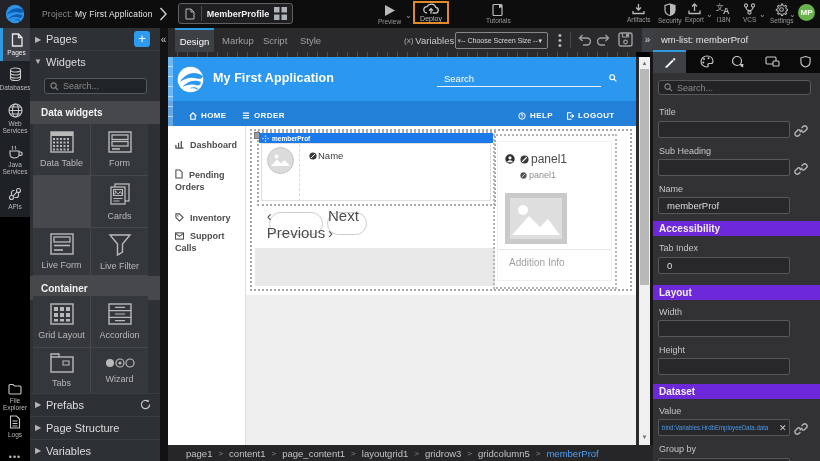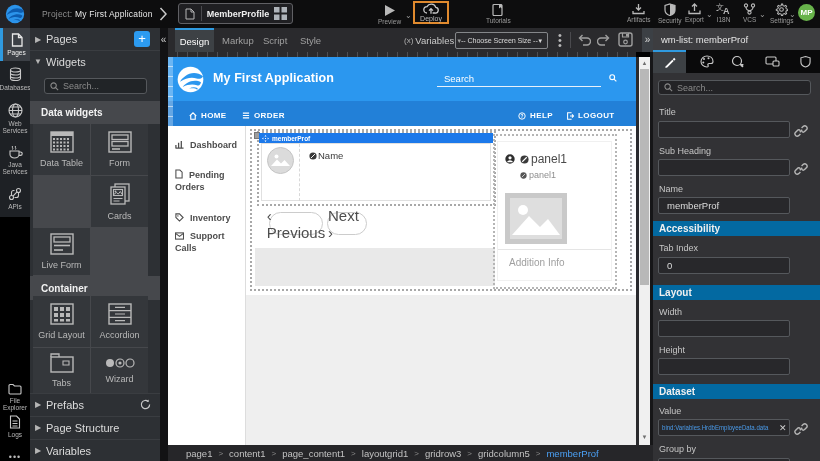--- a/index.html
+++ b/index.html
@@ -70,21 +70,21 @@
 #crumb{left:168px;top:445px;width:485px;height:16px;background:#262629;display:flex;align-items:center;font-size:9.5px;color:#c2c2c2}
 #crumb .sep{color:#8a8a8a;margin:0 6px;font-size:8px}
 
 #rpanel{left:653px;top:28px;width:167px;height:433px;background:#323235}
 #rphead{position:absolute;left:0;top:0;width:167px;height:22px;background:#3d3d40;color:#e4e4e4;font-size:9.5px;display:flex;align-items:center;padding-left:8px}
 #rptabs{position:absolute;left:0;top:22px;width:167px;height:23px;background:#0a0a0b}
 .rptab{position:absolute;top:0;height:23px;display:flex;align-items:center;justify-content:center;color:#c9c9c9}
 #rpsearch{position:absolute;left:5px;top:52px;width:153px;height:15px;border:1px solid #55585c;border-radius:3px;background:#232326;color:#8a8a8a;font-size:9px;display:flex;align-items:center;padding-left:5px}
 .rplabel{position:absolute;left:6px;color:#c6c6c6;font-size:9px}
 .rpinput{position:absolute;left:5px;width:132px;height:17px;background:#28282b;border:1px solid #55585c;border-radius:2px;color:#dcdcdc;font-size:9.5px;display:flex;align-items:center;padding-left:8px}
-.rpsect{position:absolute;left:0;width:167px;height:15px;background:#0369a1;color:#f0f0f0;font-size:10px;font-weight:bold;display:flex;align-items:center;padding-left:6px}
+.rpsect{position:absolute;left:0;width:167px;height:15px;background:#6d28d9;color:#f0f0f0;font-size:10px;font-weight:bold;display:flex;align-items:center;padding-left:6px}
 .linkico{position:absolute;left:141px;width:14px;height:14px;color:#b5b5b5}
 </style>
 </head>
 <body>
 
 <div class="abs" id="topbar"></div>
 <div class="abs" id="logobox">
   <svg width="22" height="22" viewBox="0 0 24 24" style="margin:3px 0 0 4px">
     <circle cx="12" cy="12" r="10" fill="#2b93ea"></circle>
     <path d="M21.7 8.4 C17 4.8 11.4 5 7 8.4 C4.8 10 3.4 11.5 2.8 13.2 C7.5 9.8 12.5 9.3 16.4 10.4 C18.9 11.1 20.9 10.4 21.7 8.4 Z" fill="#0d5cb0"></path>
@@ -298,20 +298,26 @@
     </div>
     <div class="wcell" style="left:0;top:104px;width:57px;height:47px">
       <svg width="24" height="22" viewBox="0 0 24 22">
           <rect x="1" y="1" width="22" height="20" fill="none" stroke="#b9b9b9" stroke-width="1.4"></rect>
           <rect x="4" y="4" width="16" height="5" fill="none" stroke="#b9b9b9" stroke-width="1.3"></rect>
           <path d="M4 12.5h16" stroke="#b9b9b9" stroke-width="1.6"></path>
           <path d="M4 17h9" stroke="#b9b9b9" stroke-width="1.6"></path>
         </svg>
       <span class="lbl">Live Form</span>
     </div>
+    <div class="wcell" style="left:58px;top:104px;width:57px;height:47px">
+      <svg width="24" height="23" viewBox="0 0 24 23">
+          <path d="M2 2 h20 L14.5 11 v8 l-5 3 v-11 Z" fill="none" stroke="#b9b9b9" stroke-width="1.4"></path>
+        </svg>
+      <span class="lbl">Live Filter</span>
+    </div>
   </div>
   <div class="sechead" style="top:248px;height:24px">Container</div>
   <div class="wgrid" style="top:268px;height:97px">
     <div class="wcell" style="left:58px;top:0;width:57px;height:51px">
       <svg width="24" height="22" viewBox="0 0 24 22">
           <rect x="1" y="1" width="22" height="20" fill="none" stroke="#b9b9b9" stroke-width="1.4"></rect>
           <path d="M1 7.7h22M1 14.4h22" stroke="#b9b9b9" stroke-width="1.2"></path>
           <path d="M7 4.3h10M7 11h10M7 17.7h10" stroke="#b9b9b9" stroke-width="1.2"></path>
         </svg>
       <span class="lbl">Accordion</span>

